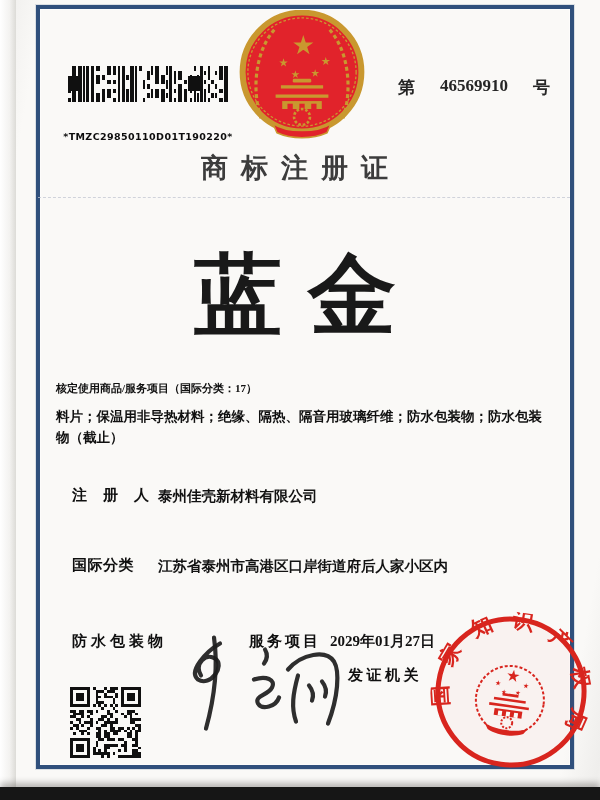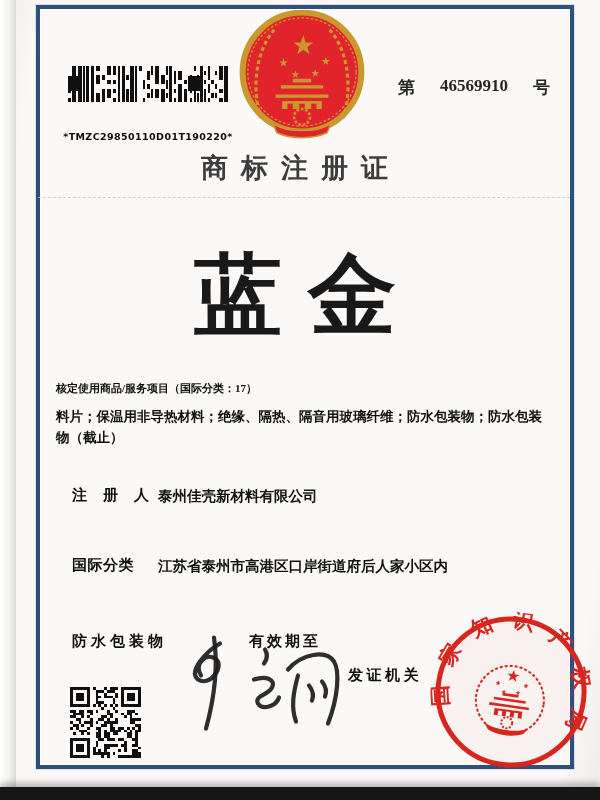--- a/index.html
+++ b/index.html
@@ -233,21 +233,22 @@
     <div>料片；保温用非导热材料；绝缘、隔热、隔音用玻璃纤维；防水包装物；防水包装物（截止）</div>
   </div>
 
   <div class="abs z2 lab lab-reg">注册人</div>
   <div class="abs z2 val val-reg">泰州佳壳新材料有限公司</div>
 
   <div class="abs z2 lab lab-addr">国际分类</div>
   <div class="abs z2 val val-addr">江苏省泰州市高港区口岸街道府后人家小区内</div>
 
   <div class="abs z2 lab lab-date">防水包装物</div>
-  <div class="abs z2 lab lab-valid">有效期至</div>
+  <div class="abs z2 lab lab-valid">服务项目</div>
+  <div class="abs z2 val val-date2">2029年01月27日</div>
 
   <div class="abs z2 lab lab-issuer">发证机关</div>
 
   <svg class="abs z2" id="sig-svg" viewBox="0 0 180 95">
     <path d="M52,8 C38,16 20,36 30,44 C42,52 58,30 47,23 C38,17 26,28 33,40"></path>
     <path d="M46,2 C50,30 46,64 38,93"></path>
     <path d="M97,14 C100,19 99,24 96,28"></path>
     <path d="M86,44 C98,40 108,44 104,52 C100,60 86,60 90,68 C94,75 108,71 111,62"></path>
     <path d="M120,34 C134,18 158,14 166,26 C172,36 170,62 160,88"></path>
     <path d="M130,40 C125,58 123,72 128,86"></path>

